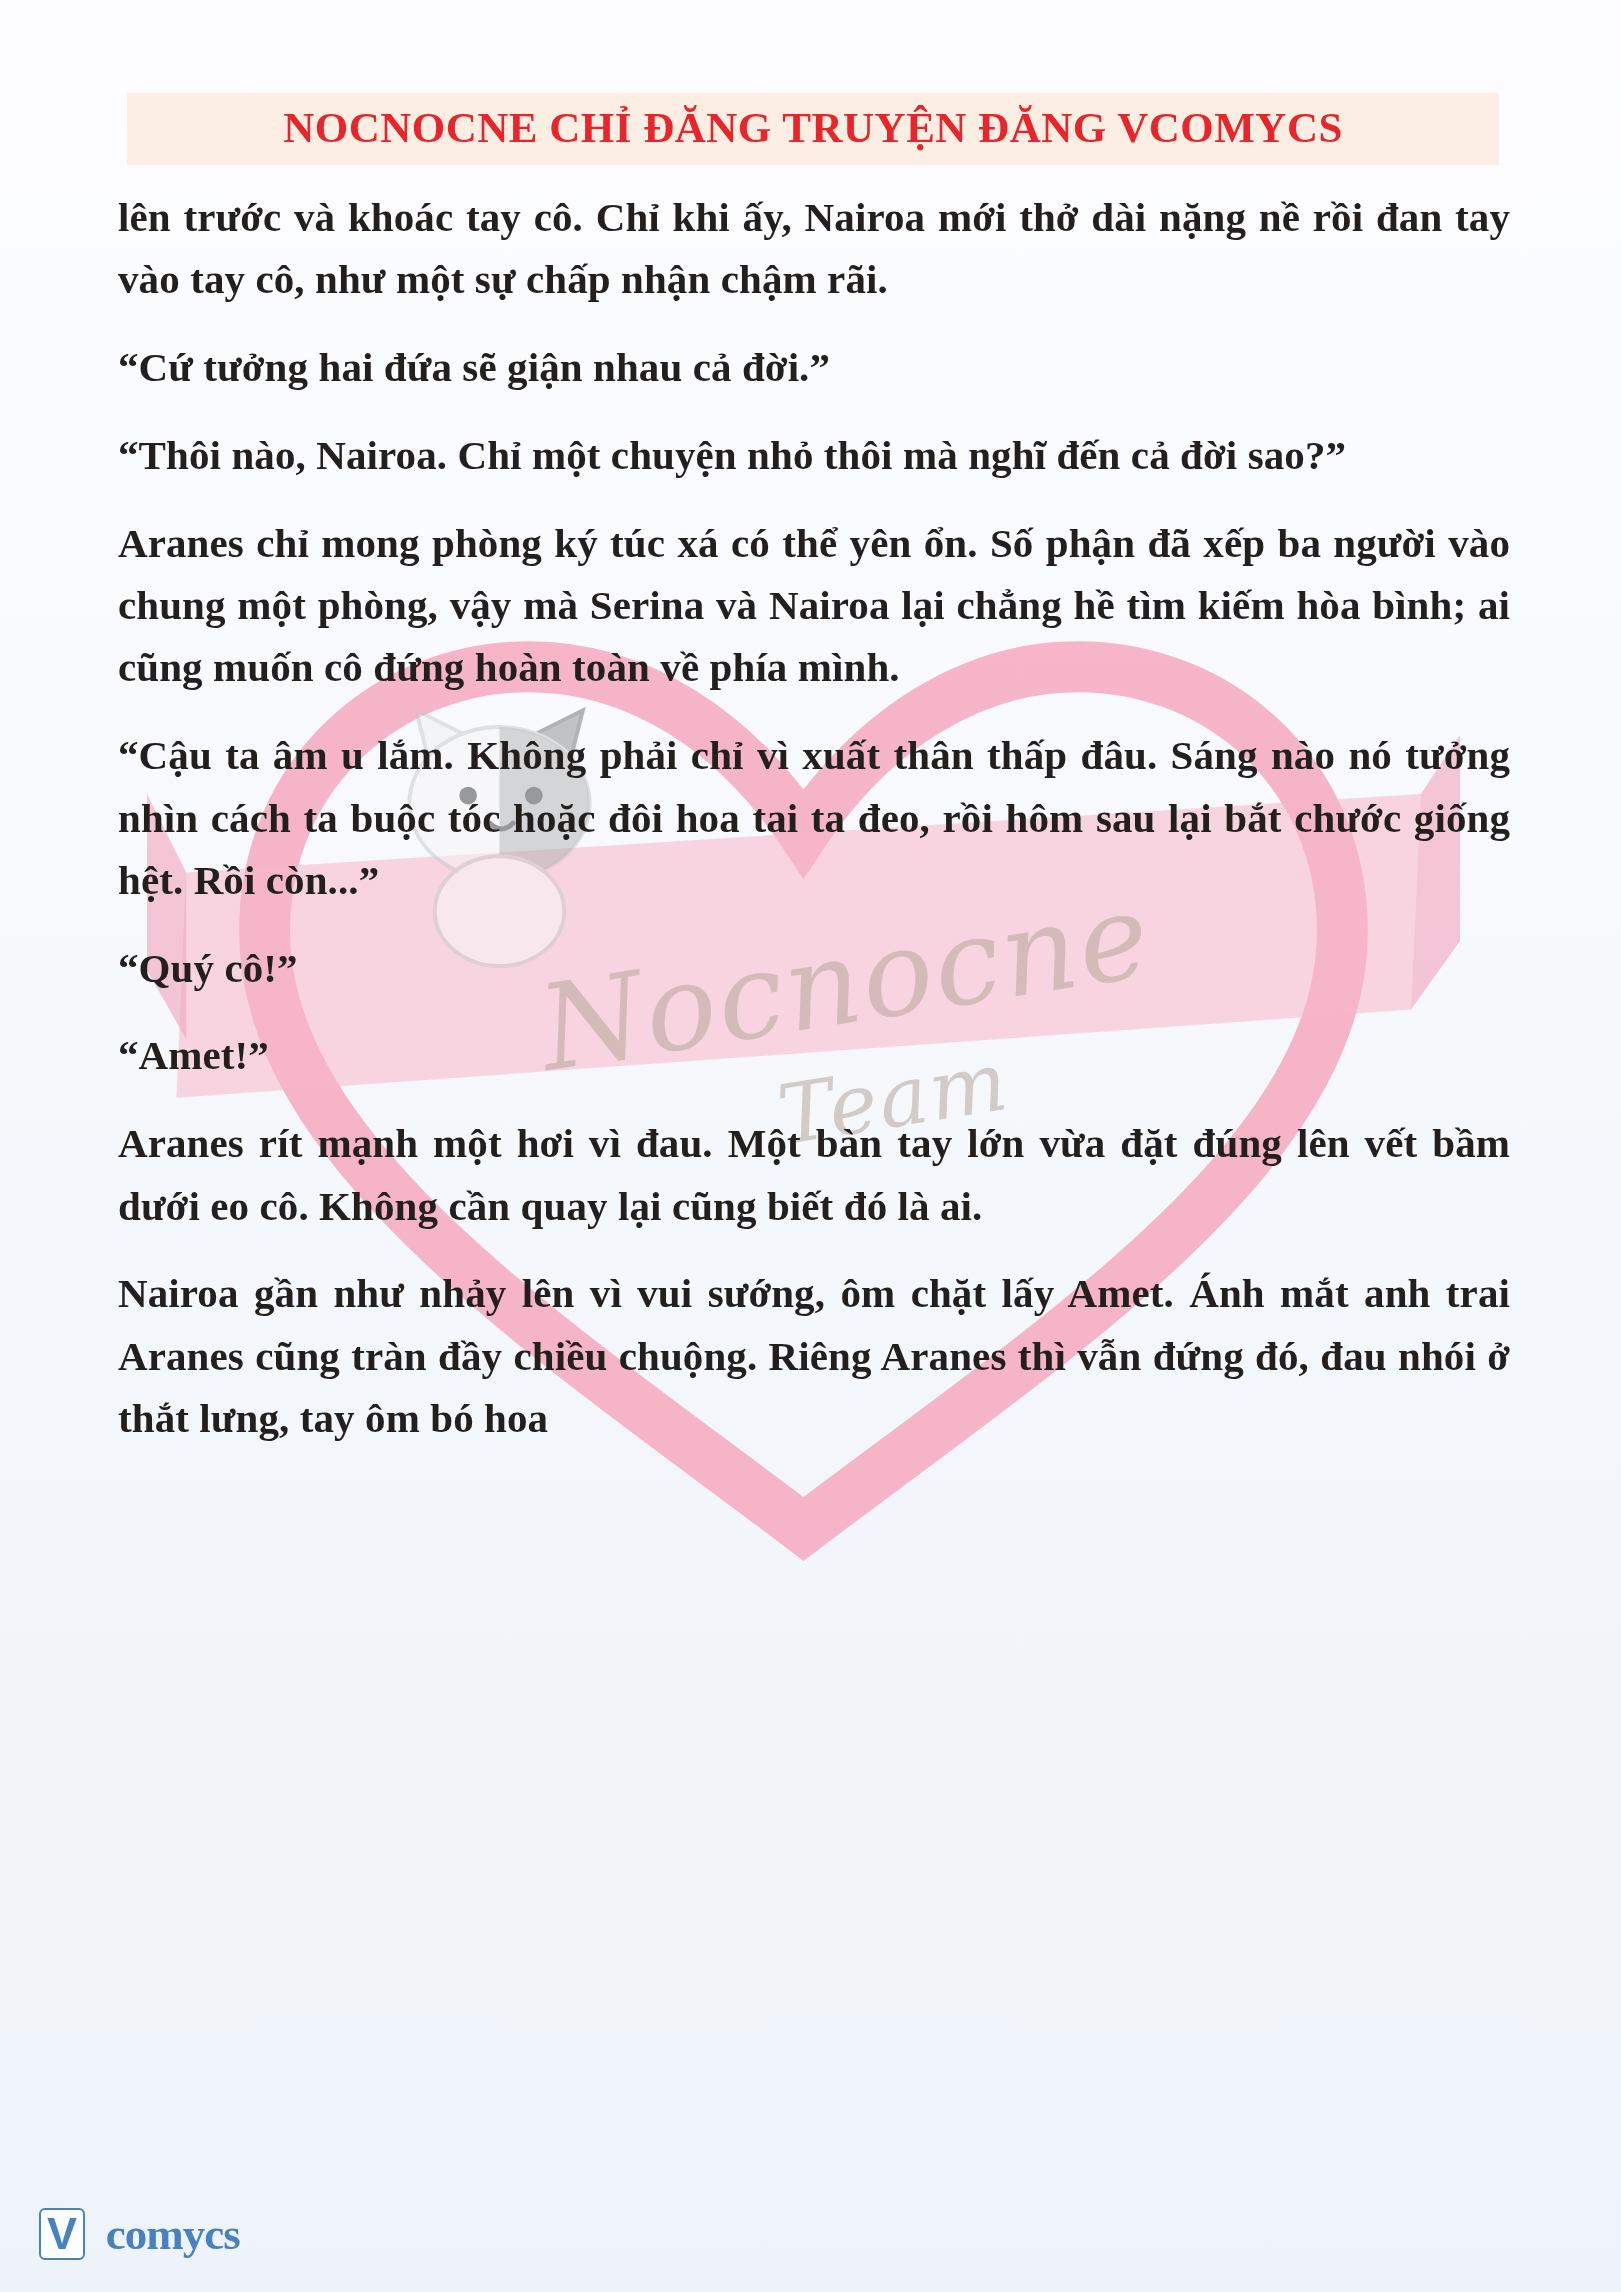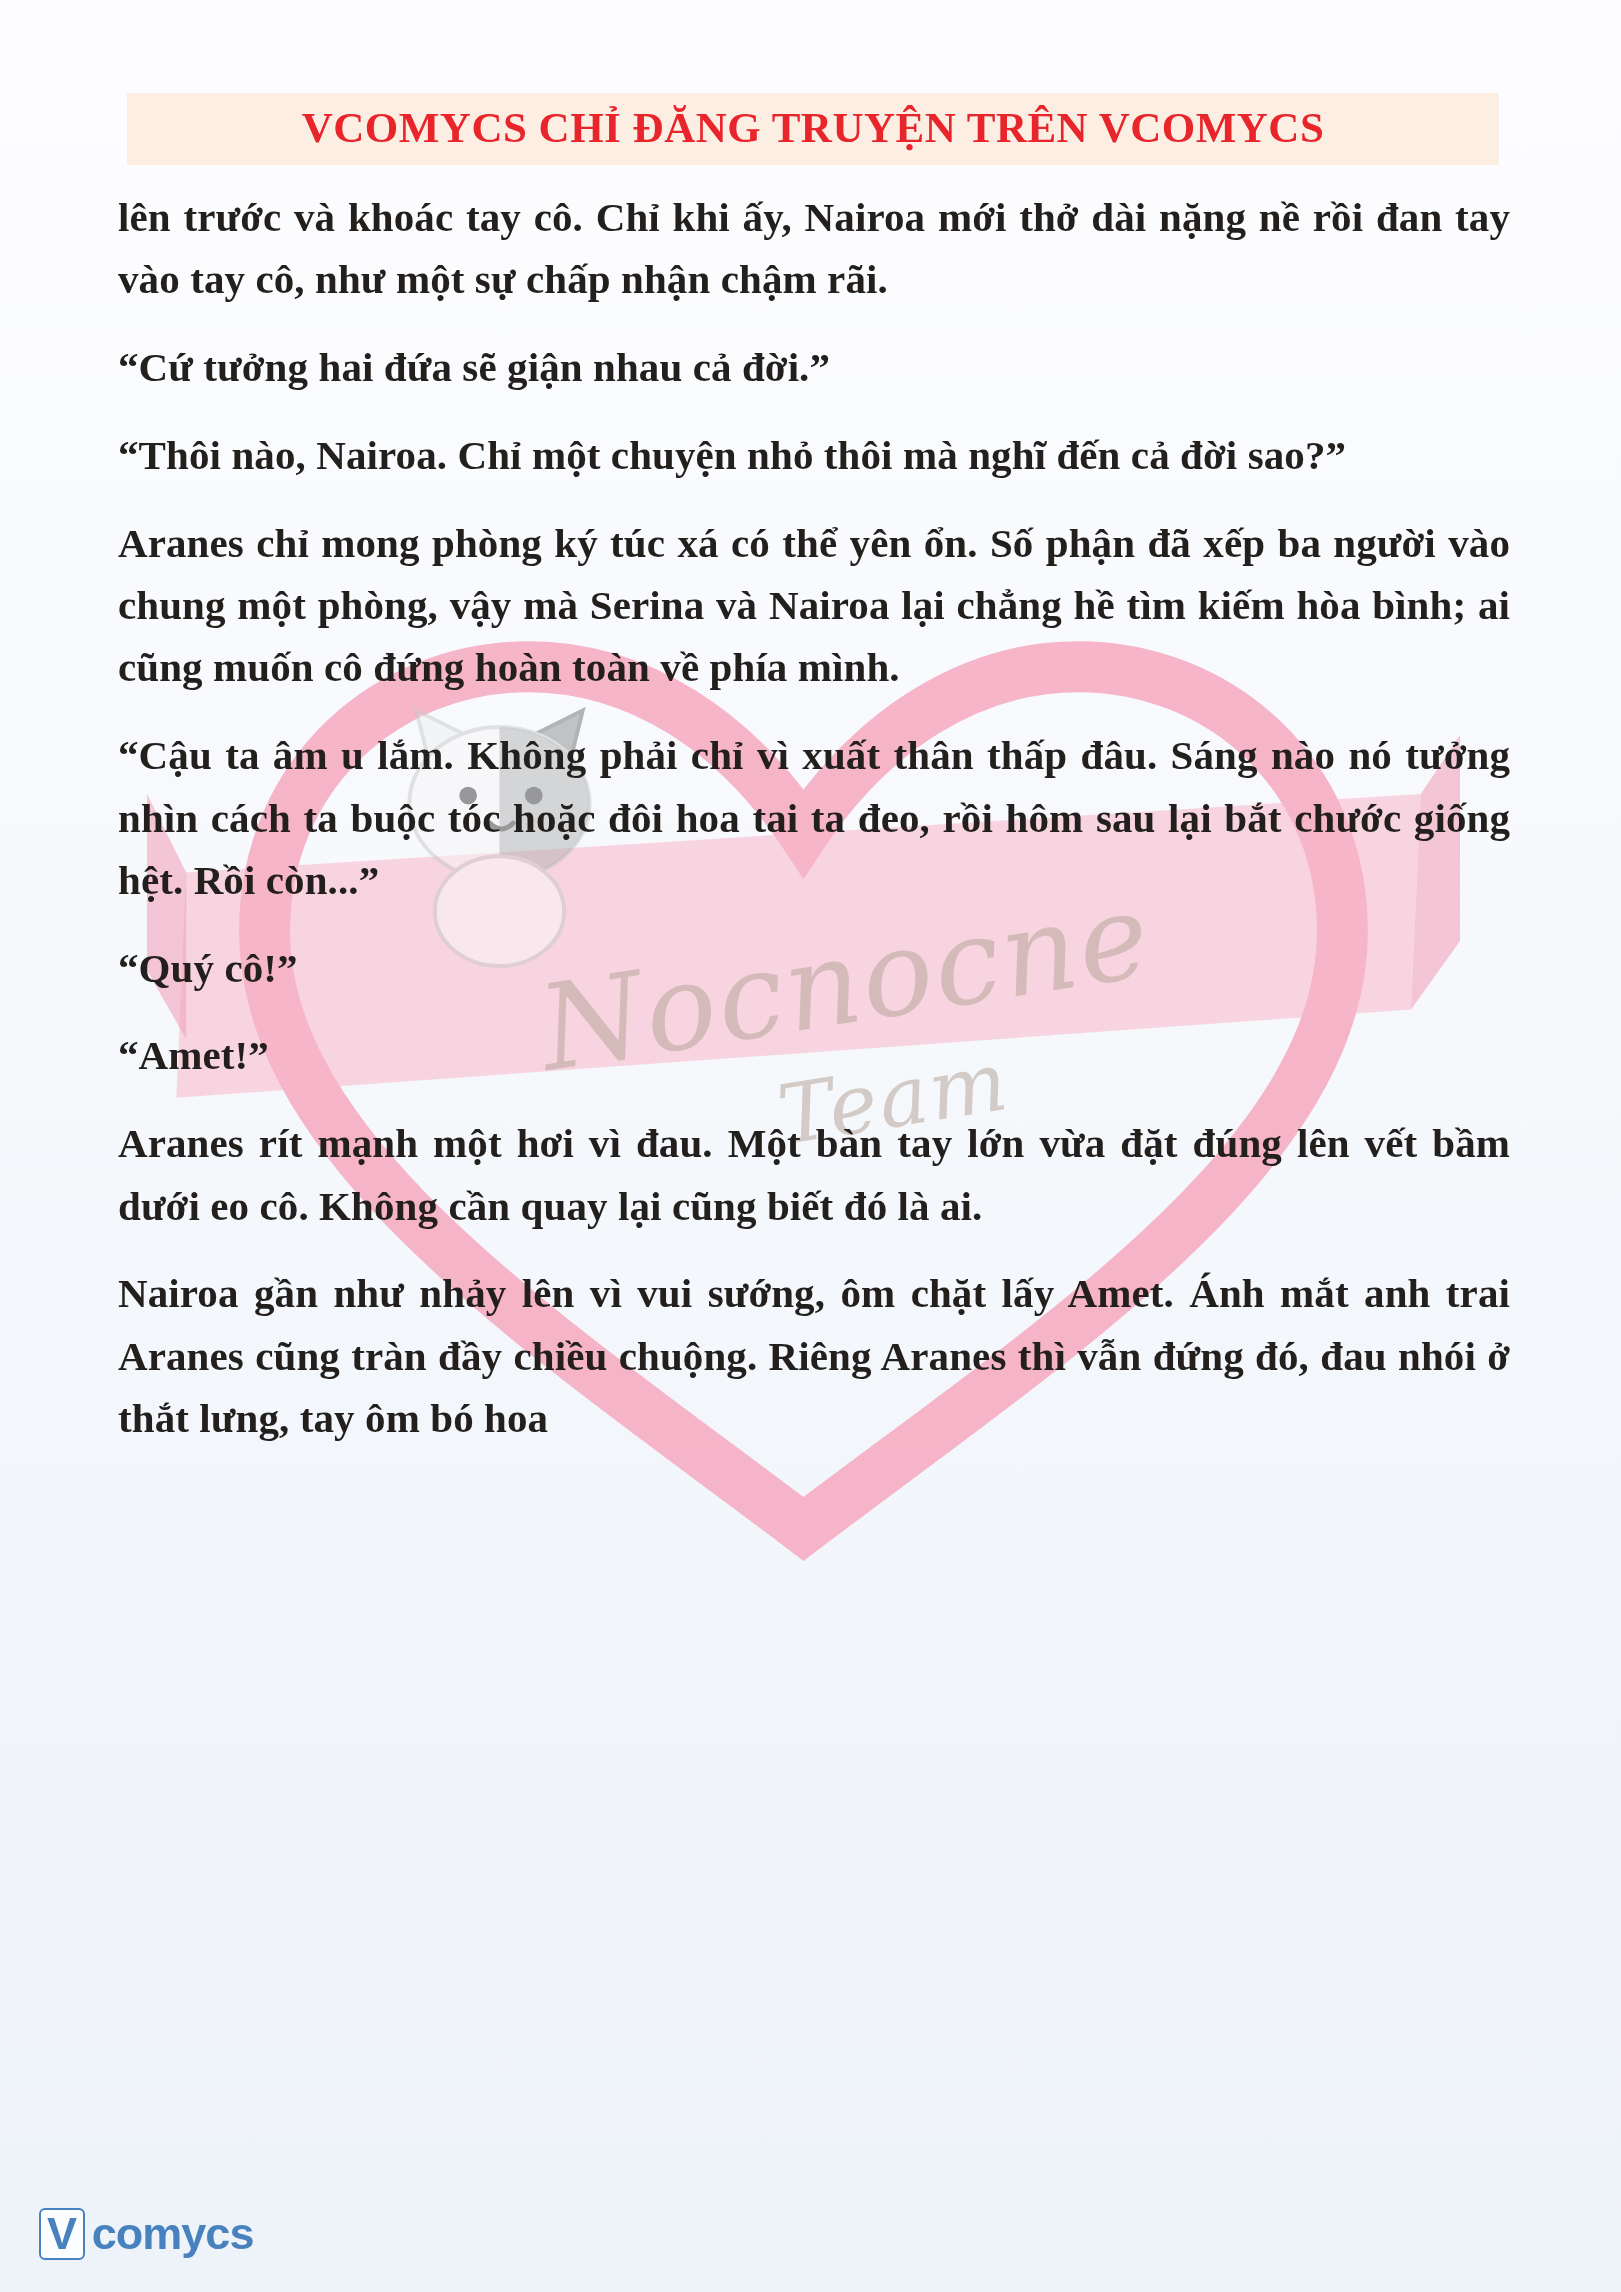--- a/index.html
+++ b/index.html
@@ -113,25 +113,25 @@
     font-weight: bold;
     font-size: 45px;
     color: #2b6fb5;
     background: #ffffff;
     border: 2.9px solid #2b6fb5;
     border-radius: 5.9px;
     padding: 0 5.9px;
     line-height: 1.05;
   }
   .logo-word {
-    font-family: Liberation Sans, sans-serif;
+    font-family: Liberation Serif, serif;
     font-weight: bold;
     font-size: 45px;
     color: #2b6fb5;
-    margin-left: 7px;
+    margin-left: 21px;
     letter-spacing: -1px;
     text-align: center;
   }
 </style>
 </head>
 <body>
 
 <div class="page">
 
   <div class="watermark">
@@ -154,21 +154,21 @@
         <ellipse cx="130" cy="240" rx="66" ry="56" fill="#fafafa" stroke="#c9c9c9" stroke-width="4"></ellipse>
       </g>
     </svg>
 
     <div class="wm-text">
       <span>Nocnocne</span>
       <small>Team</small>
     </div>
   </div>
 
-  <div class="banner">VCOMYCS CHỈ ĐĂNG TRUYỆN TRÊN VCOMYCS</div>
+  <div class="banner">NOCNOCNE CHỈ ĐĂNG TRUYỆN ĐĂNG VCOMYCS</div>
 
   <div class="content">
     <p class="para">lên trước và khoác tay cô. Chỉ khi ấy, Nairoa mới thở dài nặng nề rồi đan tay vào tay cô, như một sự chấp nhận chậm rãi.</p>
     <p class="para">“Cứ tưởng hai đứa sẽ giận nhau cả đời.”</p>
     <p class="para">“Thôi nào, Nairoa. Chỉ một chuyện nhỏ thôi mà nghĩ đến cả đời sao?”</p>
     <p class="para">Aranes chỉ mong phòng ký túc xá có thể yên ổn. Số phận đã xếp ba người vào chung một phòng, vậy mà Serina và Nairoa lại chẳng hề tìm kiếm hòa bình; ai cũng muốn cô đứng hoàn toàn về phía mình.</p>
     <p class="para">“Cậu ta âm u lắm. Không phải chỉ vì xuất thân thấp đâu. Sáng nào nó tưởng nhìn cách ta buộc tóc hoặc đôi hoa tai ta đeo, rồi hôm sau lại bắt chước giống hệt. Rồi còn...”</p>
     <p class="para">“Quý cô!”</p>
     <p class="para">“Amet!”</p>
     <p class="para">Aranes rít mạnh một hơi vì đau. Một bàn tay lớn vừa đặt đúng lên vết bầm dưới eo cô. Không cần quay lại cũng biết đó là ai.</p>

